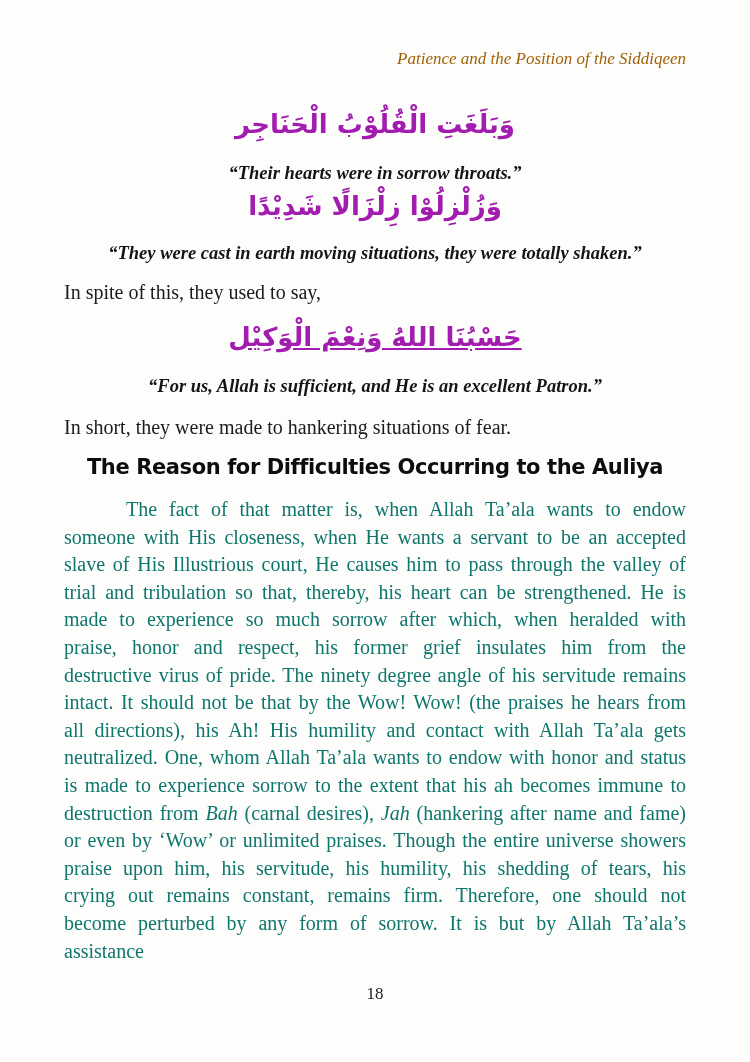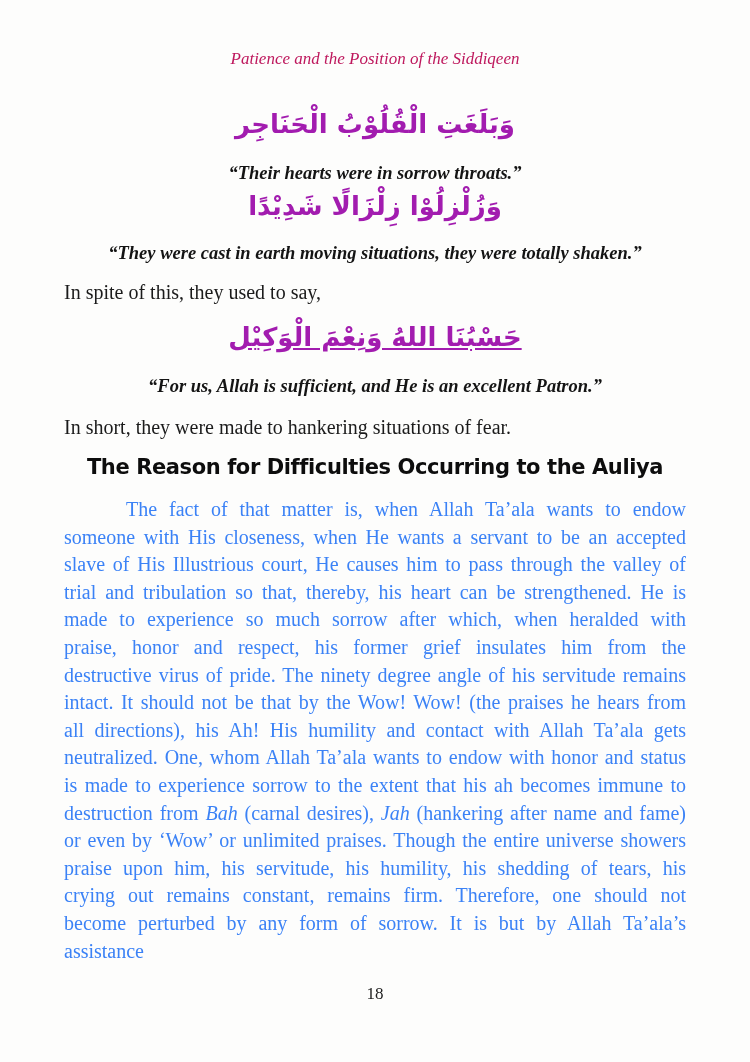--- a/index.html
+++ b/index.html
@@ -16,22 +16,22 @@
     color: #1b1b1b;
     box-sizing: border-box;
     padding: 48px 64px 0 64px;
     overflow: hidden;
     font-family: "Liberation Serif", serif;
   }
   .running-header {
     font-style: italic;
     font-size: 17px;
     line-height: 22px;
-    color: #be185d;
-    text-align: center;
+    color: #a16207;
+    text-align: right;
   }
   .arabic {
     direction: rtl;
     text-align: center;
     font-family: "DejaVu Sans", sans-serif;
     font-weight: bold;
     font-size: 26px;
     line-height: 40px;
     color: #a21caf;
   }
@@ -66,21 +66,21 @@
     line-height: 30px;
     text-align: center;
     color: #0d0d0d;
   }
   .bodytext {
     margin: 14px 0 0 0;
     font-size: 20px;
     line-height: 27.6px;
     text-align: justify;
     text-indent: 62px;
-    color: #3b82f6;
+    color: #0f766e;
     word-spacing: 1.5px;
   }
   .bodytext i { font-style: italic; }
   .page-number {
     position: absolute;
     left: 0;
     right: 0;
     top: 984px;
     text-align: center;
     font-size: 17px;

